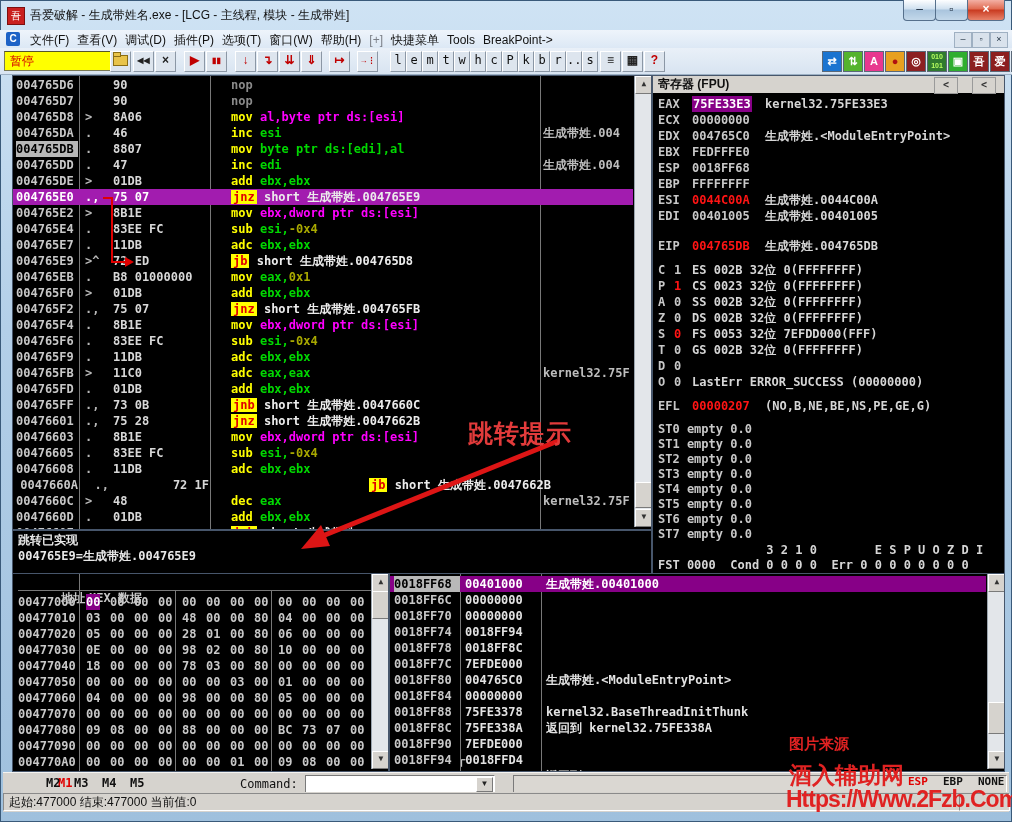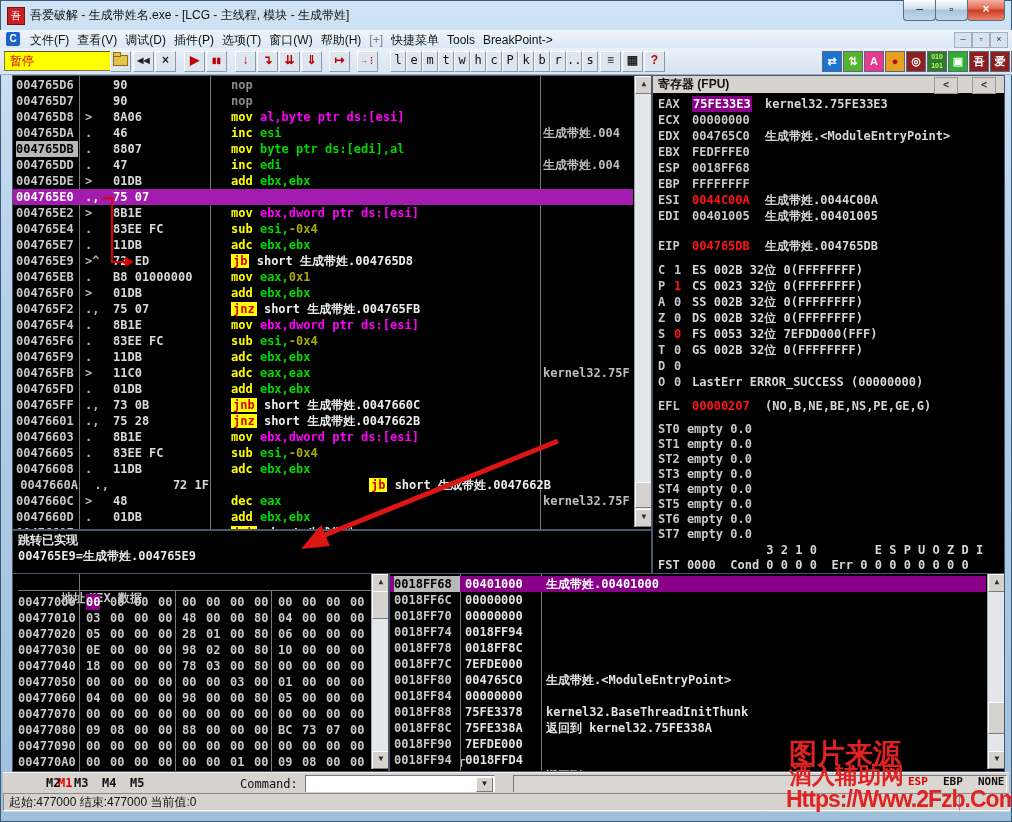--- a/index.html
+++ b/index.html
@@ -86,21 +86,21 @@
   #cmd-drop{position:absolute;right:1px;top:1px;width:15px;height:13px;background:#d6d3ce;border:1px solid;
             border-color:#fff #7a7a7a #7a7a7a #fff;font-size:8px;text-align:center;line-height:12px;color:#222;}
   #cmd-result{left:510px;top:2px;width:492px;height:16px;background:#dad7d2;border:1px solid;border-color:#7a7a7a #fff #fff #7a7a7a;}
   .reghint{position:absolute;top:2px;font-family:"DejaVu Sans Mono",monospace;font-weight:bold;font-size:11px;color:#111;}
   #statusbar{left:3px;top:792px;width:1006px;height:20px;background:#d6d3ce;}
   .statuscell{position:absolute;top:1px;height:16px;border:1px solid;border-color:#8a8a8a #fff #fff #8a8a8a;
               font-size:12px;color:#111;line-height:16px;padding-left:5px;}
   
   .wm{position:absolute;color:#e02222;font-weight:bold;z-index:60;white-space:nowrap;}
   #wm-hint{left:468px;top:417px;font-size:25px;color:#e23b3b;letter-spacing:1px;}
-  #wm-src1{left:789px;top:735px;font-size:28px;}
+  #wm-src1{left:789px;top:735px;font-size:15px;}
   #wm-src2{left:789px;top:760px;font-size:23px;}
   #wm-url{left:786px;top:786px;font-size:23px;letter-spacing:-1px;}
   svg{position:absolute;left:0;top:0;}
 </style>
 </head>
 <body>
 
 <div id="root">
 
   <div id="titlebar" class="abs">
@@ -170,21 +170,21 @@
     <div class="vdiv" style="left:197px;"></div>
     <div class="vdiv" style="left:527px;"></div>
     <div id="disasm-rows">
         <div class="row16 drow" style="top: 1px; left: 0px; width: 620px;"><span class="d-addr">004765D6</span><span class="d-marker"></span><span class="d-bytes">90</span><span class="d-ins"><span class="c-g">nop</span> </span></div>
         <div class="row16 drow" style="top: 17px; left: 0px; width: 620px; padding-left: 16px;"><span class="d-addr">004765D7</span><span class="d-marker"></span><span class="d-bytes">90</span><span class="d-ins"><span class="c-g">nop</span> </span></div>
         <div class="row16 drow" style="top: 33px; left: 0px; width: 620px;"><span class="d-addr">004765D8</span><span class="d-marker">&gt;</span><span class="d-bytes">8A06</span><span class="d-ins"><span class="c-k">mov</span> <span class="c-m">al,byte ptr ds:[esi]</span></span></div>
         <div class="row16 drow" style="top: 49px; left: 0px; width: 620px;"><span class="d-addr">004765DA</span><span class="d-marker">.</span><span class="d-bytes">46</span><span class="d-ins"><span class="c-k">inc</span> <span class="c-r">esi</span></span><span class="d-cmt">生成带姓.004</span></div>
         <div class="row16 drow" style="top: 65px; left: 0px; width: 620px;"><span class="d-addr addr-sel">004765DB</span><span class="d-marker">.</span><span class="d-bytes">8807</span><span class="d-ins"><span class="c-k">mov</span> <span class="c-r">byte ptr ds:[edi],al</span></span></div>
         <div class="row16 drow" style="top: 81px; left: 0px; width: 620px;"><span class="d-addr">004765DD</span><span class="d-marker">.</span><span class="d-bytes">47</span><span class="d-ins"><span class="c-k">inc</span> <span class="c-r">edi</span></span><span class="d-cmt">生成带姓.004</span></div>
         <div class="row16 drow" style="top: 97px; left: 0px; width: 620px;"><span class="d-addr">004765DE</span><span class="d-marker">&gt;</span><span class="d-bytes">01DB</span><span class="d-ins"><span class="c-k">add</span> <span class="c-r">ebx,ebx</span></span></div>
-        <div class="row16 drow hl" style="top: 113px; left: 0px; width: 620px;"><span class="d-addr">004765E0</span><span class="d-marker">.,</span><span class="d-bytes">75 07</span></div>
+        <div class="row16 drow hl" style="top: 113px; left: 0px; width: 620px;"><span class="d-addr">004765E0</span><span class="d-marker">.,</span><span class="d-bytes">75 07</span><span class="d-ins"><span class="c-j">jnz</span> <span class="c-t">short 生成带姓.004765E9</span></span></div>
         <div class="row16 drow" style="top: 129px; left: 0px; width: 620px;"><span class="d-addr">004765E2</span><span class="d-marker">&gt;</span><span class="d-bytes">8B1E</span><span class="d-ins"><span class="c-k">mov</span> <span class="c-m">ebx,dword ptr ds:[esi]</span></span></div>
         <div class="row16 drow" style="top: 145px; left: 0px; width: 620px;"><span class="d-addr">004765E4</span><span class="d-marker">.</span><span class="d-bytes">83EE FC</span><span class="d-ins"><span class="c-k">sub</span> <span class="c-r">esi,</span><span class="c-i">-0x4</span></span></div>
         <div class="row16 drow" style="top: 161px; left: 0px; width: 620px; padding-left: 8px;"><span class="d-addr">004765E7</span><span class="d-marker">.</span><span class="d-bytes">11DB</span><span class="d-ins"><span class="c-k">adc</span> <span class="c-r">ebx,ebx</span></span></div>
         <div class="row16 drow" style="top: 177px; left: 0px; width: 620px;"><span class="d-addr">004765E9</span><span class="d-marker">&gt;^</span><span class="d-bytes">72 ED</span><span class="d-ins"><span class="c-j">jb</span> <span class="c-t">short 生成带姓.004765D8</span></span></div>
         <div class="row16 drow" style="top: 193px; left: 0px; width: 620px;"><span class="d-addr">004765EB</span><span class="d-marker">.</span><span class="d-bytes">B8 01000000</span><span class="d-ins"><span class="c-k">mov</span> <span class="c-r">eax,</span><span class="c-i">0x1</span></span></div>
         <div class="row16 drow" style="top: 209px; left: 0px; width: 620px;"><span class="d-addr">004765F0</span><span class="d-marker">&gt;</span><span class="d-bytes">01DB</span><span class="d-ins"><span class="c-k">add</span> <span class="c-r">ebx,ebx</span></span></div>
         <div class="row16 drow" style="top: 225px; left: 0px; width: 620px;"><span class="d-addr">004765F2</span><span class="d-marker">.,</span><span class="d-bytes">75 07</span><span class="d-ins"><span class="c-j">jnz</span> <span class="c-t">short 生成带姓.004765FB</span></span></div>
         <div class="row16 drow" style="top: 241px; left: 0px; width: 620px;"><span class="d-addr">004765F4</span><span class="d-marker">.</span><span class="d-bytes">8B1E</span><span class="d-ins"><span class="c-k">mov</span> <span class="c-m">ebx,dword ptr ds:[esi]</span></span></div>
         <div class="row16 drow" style="top: 257px; left: 0px; width: 620px;"><span class="d-addr">004765F6</span><span class="d-marker">.</span><span class="d-bytes">83EE FC</span><span class="d-ins"><span class="c-k">sub</span> <span class="c-r">esi,</span><span class="c-i">-0x4</span></span></div>
         <div class="row16 drow" style="top: 273px; left: 0px; width: 620px;"><span class="d-addr">004765F9</span><span class="d-marker">.</span><span class="d-bytes">11DB</span><span class="d-ins"><span class="c-k">adc</span> <span class="c-r">ebx,ebx</span></span></div>
@@ -322,20 +322,21 @@
         <div class="reghint" style="left: 940px;">EBP</div>
         <div class="reghint" style="left: 975px;">NONE</div>
       </div>
   </div>
 
   <div id="statusbar" class="abs">
     <div class="statuscell" style="left:0;width:950px;">起始:477000 结束:477000  当前值:0</div>
     <div class="statuscell" style="left:956px;width:44px;"></div>
   </div>
 
+  <div class="wm" id="wm-hint">跳转提示</div>
   <svg width="1012" height="822" style="z-index:55;pointer-events:none;">
     <line x1="558" y1="441" x2="320" y2="537" stroke="#dd1515" stroke-width="5"></line>
     <polygon points="301,549 330,546 321,525" fill="#dd1515"></polygon>
   </svg>
   <div class="wm" id="wm-src1">图片来源</div>
   <div class="wm" id="wm-src2">酒入辅助网</div>
   <div class="wm" id="wm-url">Https://Www.2Fzb.Com</div>
 
 </div>
 

